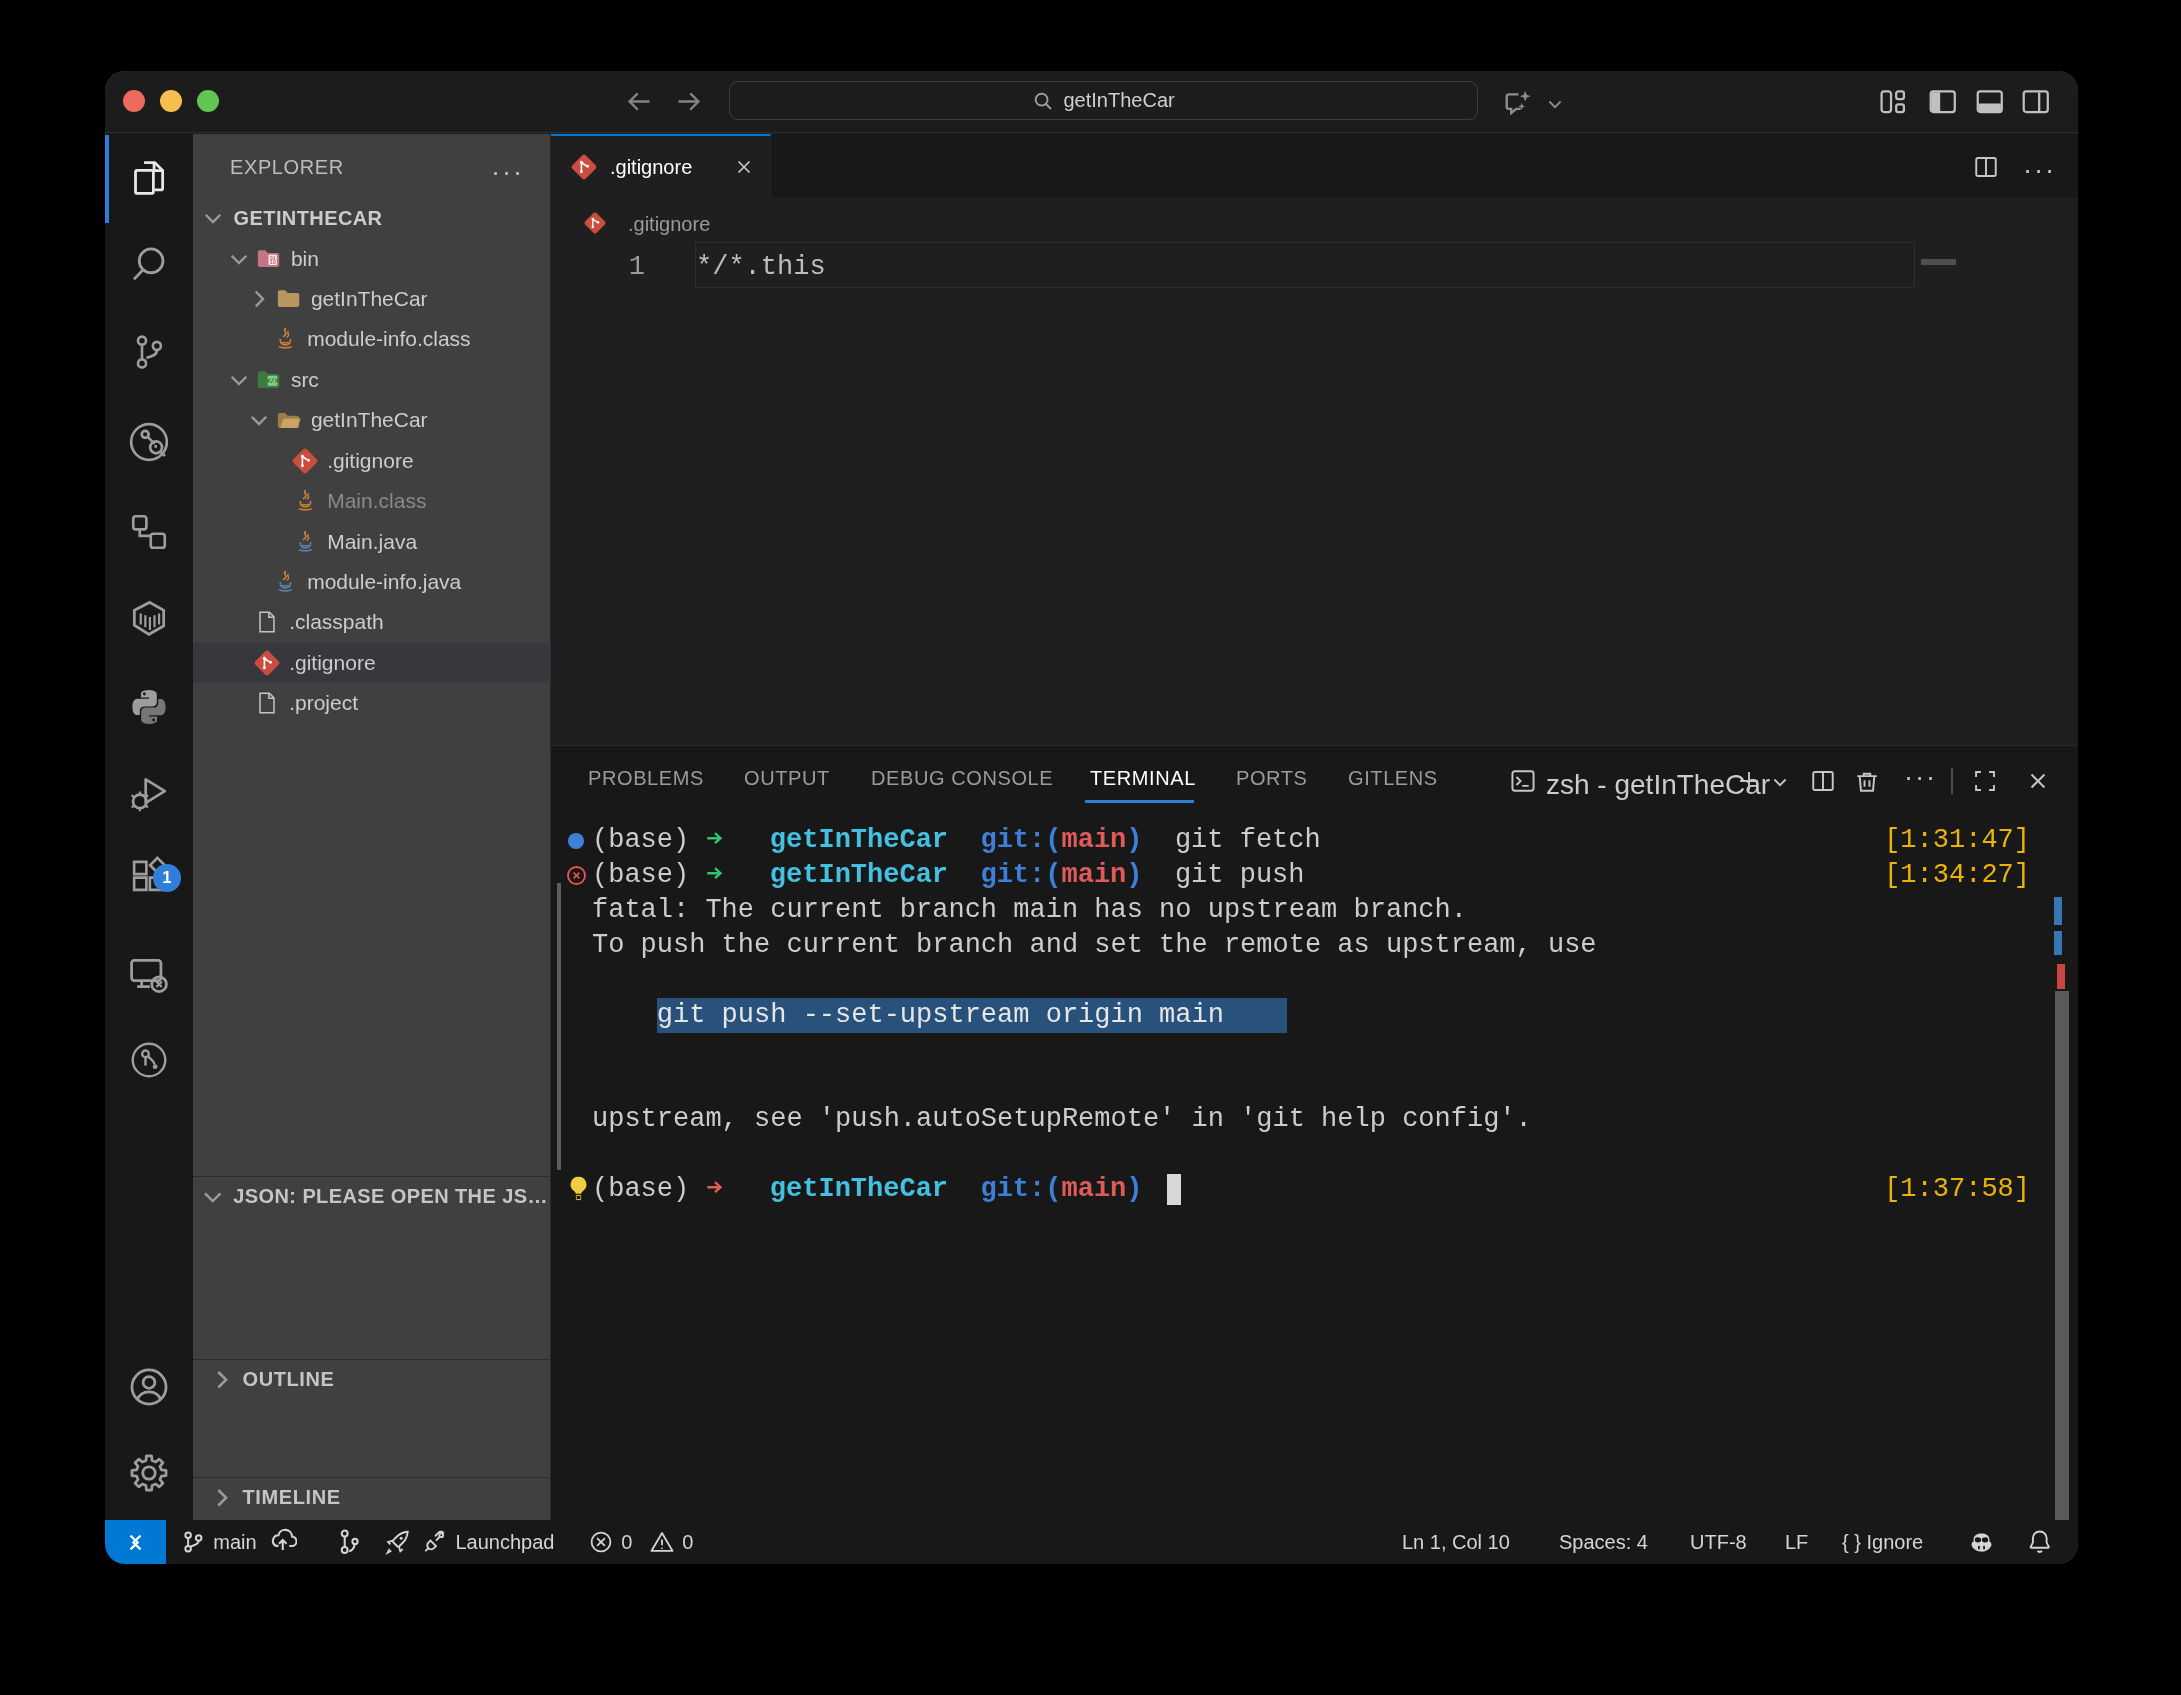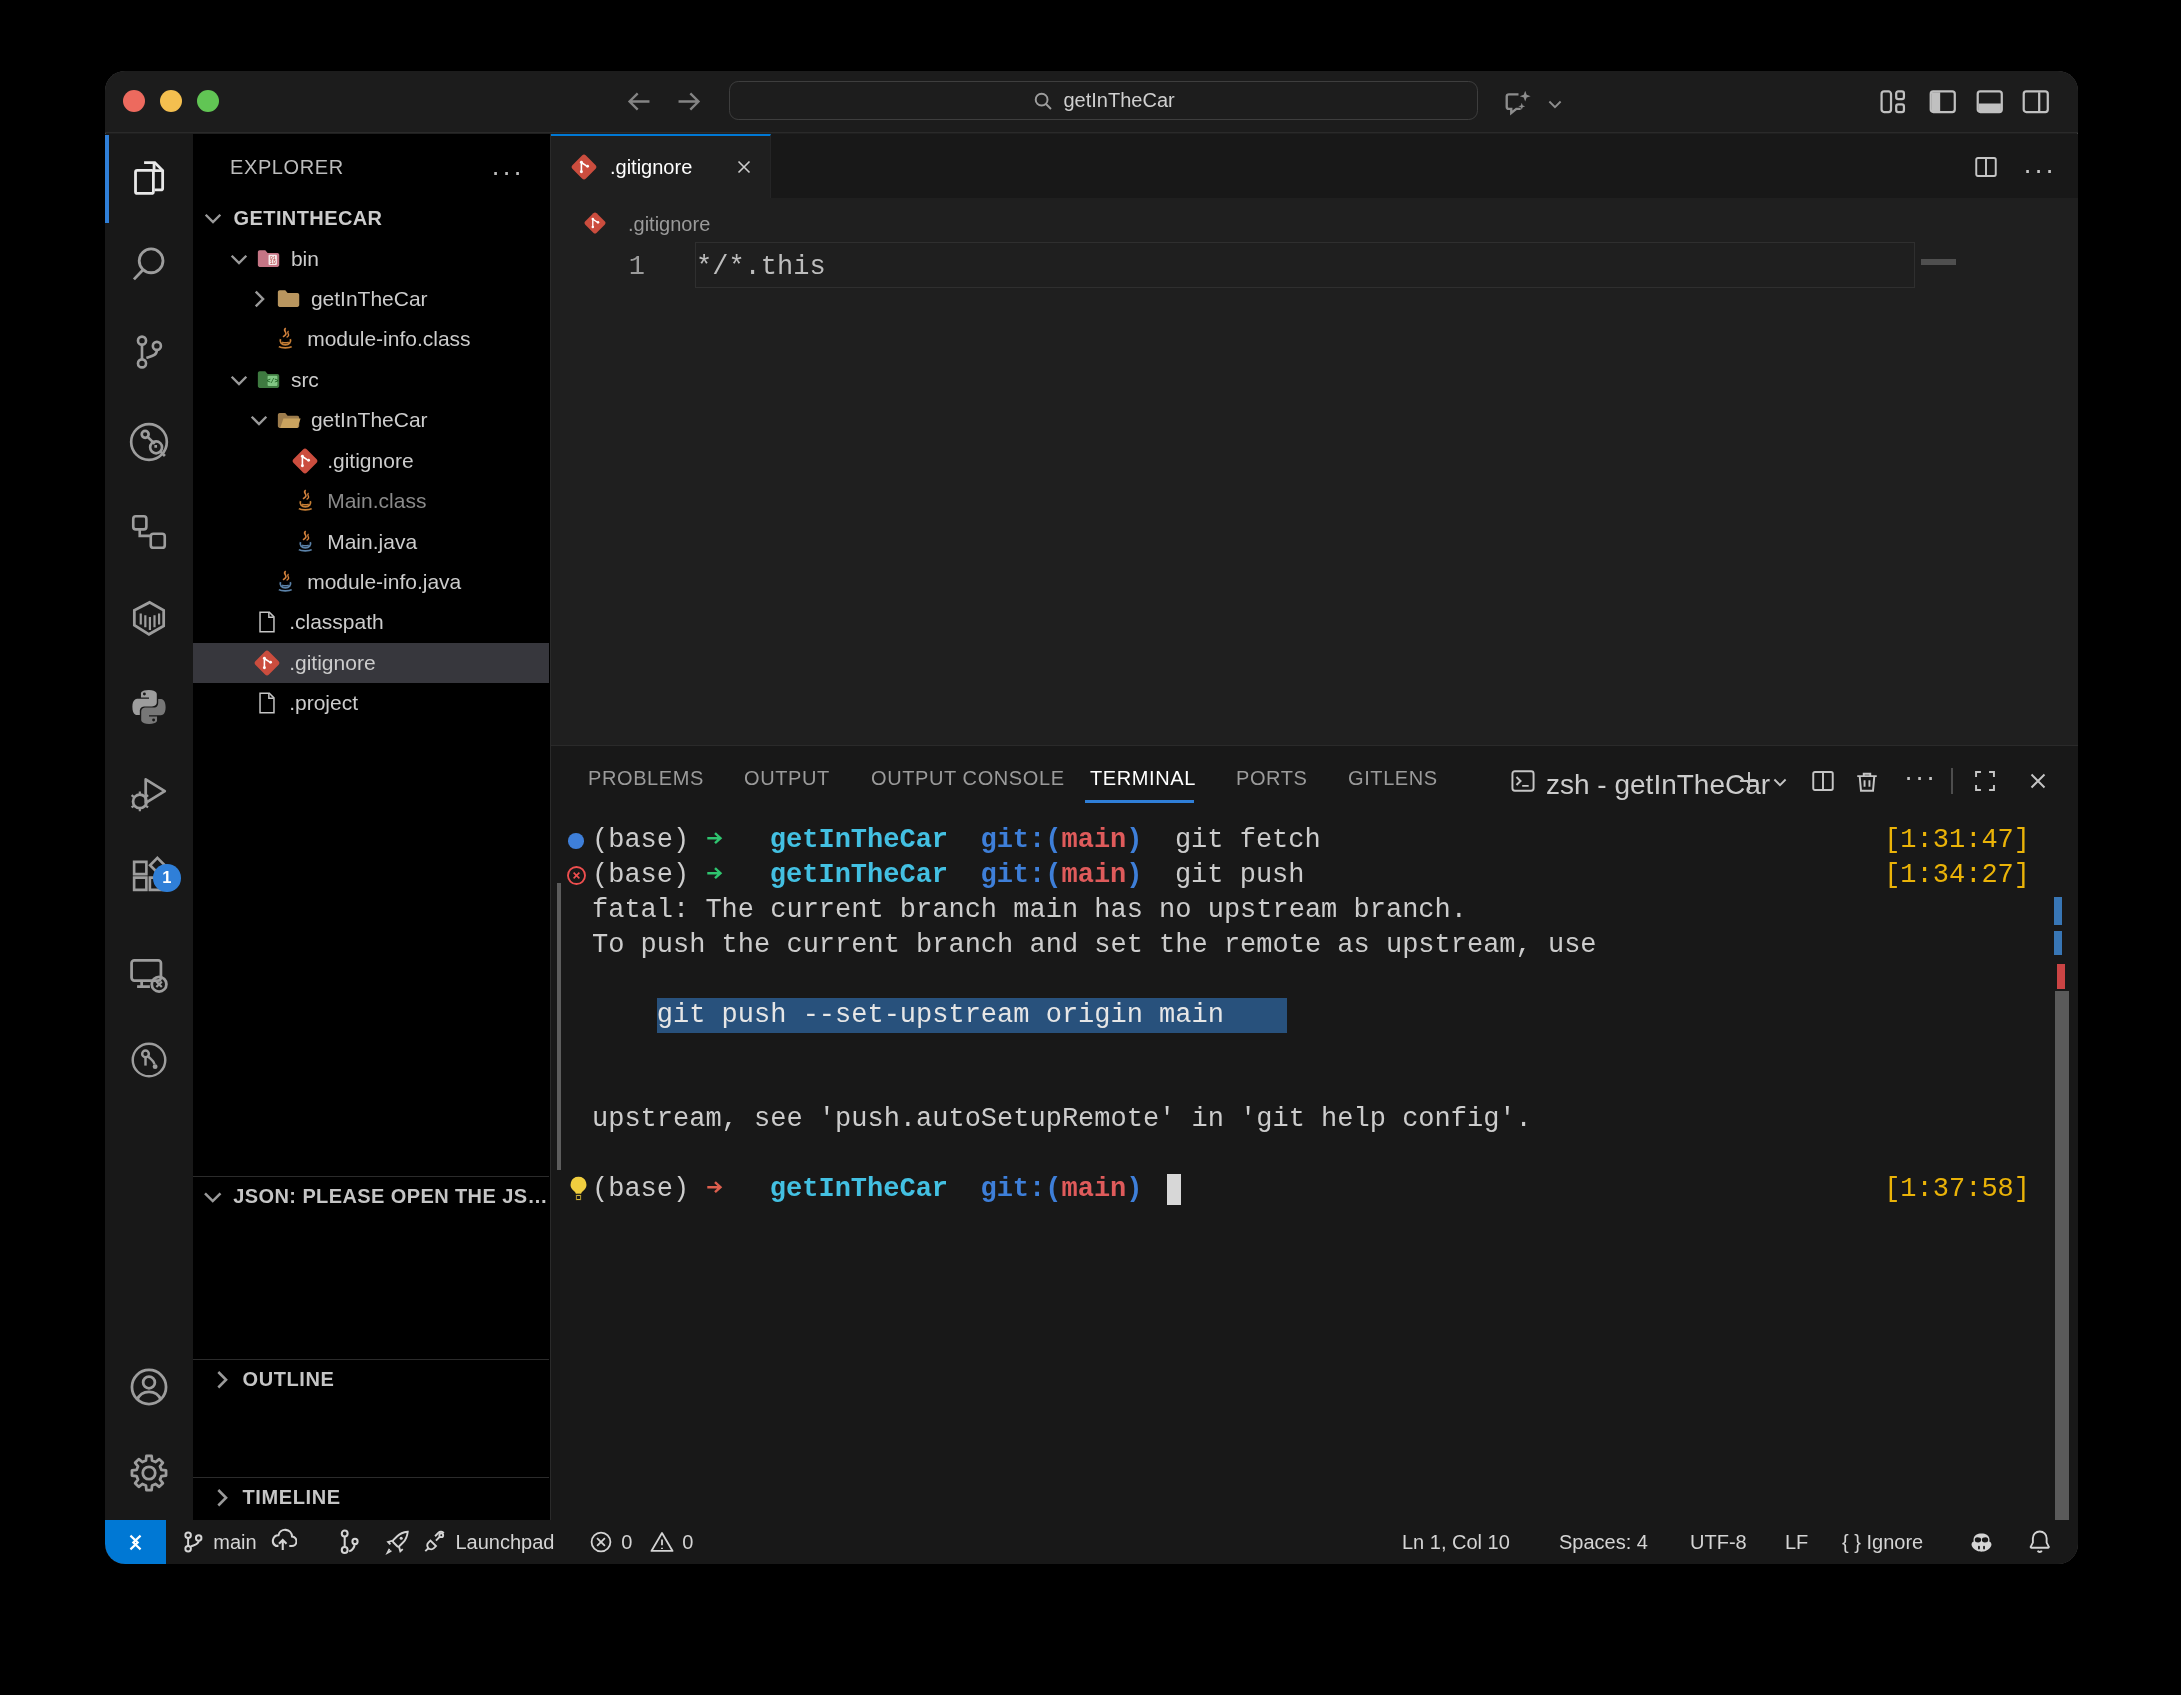--- a/index.html
+++ b/index.html
@@ -13,21 +13,21 @@
   .mono { font-family:"Liberation Mono", monospace; }
   svg { display:block; }
   
   #titlebar { position:absolute; left:0; top:0; width:1973px; height:62px; background:#1c1c1c; border-bottom:1.8px solid #2a2a2a; }
   .tl { position:absolute; top:19px; width:22px; height:22px; border-radius:50%; }
   
   #actbar { position:absolute; left:0; top:63px; width:88px; height:1386px; background:#181818; }
   .aicon { position:absolute; left:0; width:88px; height:88px; display:flex; align-items:center; justify-content:center; color:#9d9d9d; }
   .aicon.active { color:#e8e8e8; }
   
-  #sidebar { position:absolute; left:88px; top:63px; width:358px; height:1386px; background:#000000; border-right:1.8px solid #2a2a2a; }
+  #sidebar { position:absolute; left:88px; top:63px; width:358px; height:1386px; background:#404040; border-right:1.8px solid #2a2a2a; }
   .row { position:absolute; left:0; width:356px; height:40px; display:flex; align-items:center; color:#cccccc; font-size:21px; white-space:nowrap; overflow:hidden; }
   .sect { position:absolute; left:0; width:356px; height:40px; border-top:1.8px solid #2b2b2b; display:flex; align-items:center; color:#c5c5c5; font-weight:bold; font-size:20px; white-space:nowrap; overflow:hidden; }
   .chev { color:#9a9a9a; flex:none; }
   
   #editor { position:absolute; left:446px; top:63px; width:1527px; height:611px; background:#1f1f1f; }
   
   #panel { position:absolute; left:446px; top:674px; width:1527px; height:775px; background:#181818; border-top:1.8px solid #2a2a2a; }
   .ptab { position:absolute; top:0; height:64px; display:flex; align-items:center; color:#9b9b9b; font-size:20px; letter-spacing:0.6px; }
   .tline { position:absolute; white-space:pre; font-family:"Liberation Mono", monospace; font-size:27px; line-height:35px; color:#cccccc; }
   .cyan { color:#43c0e2; font-weight:bold; }
@@ -393,21 +393,21 @@
     <div class="abs" style="left:144px; top:108px; width:1220px; height:46px; border:1.8px solid #2f2f2f;"></div>
     <div class="abs mono" style="left:55px; top:118px; width:39px; color:#9b9b9b; font-size:27px; text-align:right;">1</div>
     <div class="abs mono" style="left:145px; top:118px; color:#bdbdbd; font-size:27px;">*/*.this</div>
 
     <div class="abs" style="left:1370px; top:125px; width:35px; height:5.5px; background:#4f4f4f;"></div>
   </div>
 
   <div id="panel">
     <div class="ptab" style="left:37px;">PROBLEMS</div>
     <div class="ptab" style="left:193px;">OUTPUT</div>
-    <div class="ptab" style="left:320px;">OUTPUT CONSOLE</div>
+    <div class="ptab" style="left:320px;">DEBUG CONSOLE</div>
     <div class="ptab" style="left:539px; color:#ffffff;">TERMINAL</div>
     <div class="ptab" style="left:685px;">PORTS</div>
     <div class="ptab" style="left:797px;">GITLENS</div>
     <div class="abs" style="left:534px; top:54px; width:109px; height:2.8px; background:#2f7fd8;"></div>
 
     <svg class="abs" style="left:959px; top:22px;" width="26" height="26" viewBox="0 0 16 16" fill="none" stroke="#c5c5c5" stroke-width="1.2">
         <rect x="1.5" y="2" width="13" height="12" rx="1.5"></rect>
         <path d="m4 5.5 2.5 2.5L4 10.5M7.5 11h4"></path>
       </svg>
     <div class="abs" style="left:995px; top:23px; color:#cccccc; font-size:28px;">zsh - getInTheCar</div>

